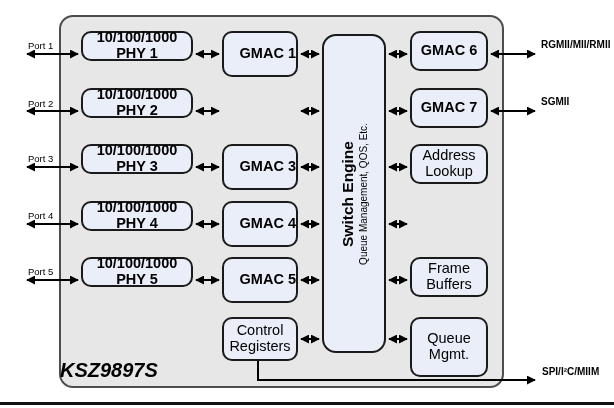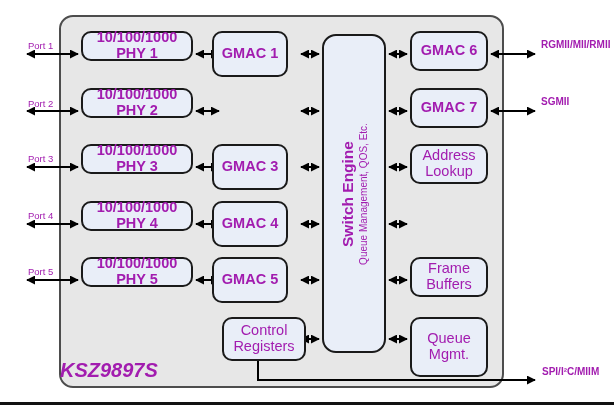--- a/index.html
+++ b/index.html
@@ -1,39 +1,39 @@
 <!DOCTYPE html>
 <html><head>
 <meta charset="utf-8">
 <style>
   html,body{margin:0;padding:0;background:#ffffff;}
   #canvas{
     position:relative;width:614px;height:408px;background:#ffffff;
-    font-family:"Liberation Sans",sans-serif;color:#a21caf;overflow:hidden;
+    font-family:"Liberation Sans",sans-serif;color:#000000;overflow:hidden;
   }
   
   .chip{
     position:absolute;left:59px;top:15px;width:445px;height:373px;
     background:#e7e7e7;border:2px solid #4d4d4d;border-radius:14px;
     box-sizing:border-box;z-index:0;
   }
   
   #arrows{position:absolute;left:0;top:0;z-index:1;pointer-events:none;}
   
   .block{
     position:absolute;background:#e9eef8;border:2px solid #1a1a1a;border-radius:10px;
     box-sizing:border-box;display:flex;flex-direction:column;align-items:center;
     justify-content:center;text-align:center;line-height:1.1;z-index:2;
   }
   .block span{display:block;white-space:nowrap;}
   .phy{left:81px;width:112px;height:30px;font-size:14.5px;font-weight:bold;}
-  .gmac{left:212px;width:76px;height:46px;font-size:14.5px;font-weight:bold;}
+  .gmac{left:222px;width:76px;height:46px;font-size:14.5px;font-weight:bold;align-items:flex-end;}
   .rcol{left:410px;width:78px;height:40px;font-size:14.5px;font-weight:400;}
   .rcol.bold{font-weight:bold;}
-  .ctrl{left:222px;top:317px;width:84px;height:44px;font-size:14.5px;font-weight:400;align-items:center;}
+  .ctrl{left:222px;top:317px;width:76px;height:44px;font-size:14.5px;font-weight:400;align-items:center;}
   .qmgmt{top:317px;height:60px;}
   
   .sweng{
     position:absolute;left:322px;top:34px;width:64px;height:319px;
     background:#e9eef8;border:2px solid #1a1a1a;border-radius:14px;
     box-sizing:border-box;z-index:2;
   }
   .sweng .rot{
     position:absolute;left:50%;top:50%;
     transform:translate(-50%,-50%) rotate(-90deg);

